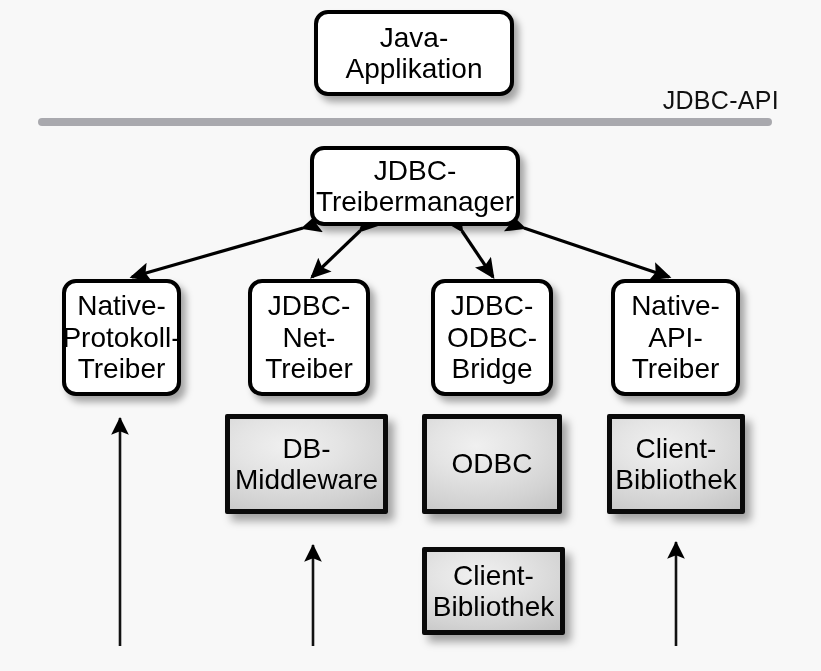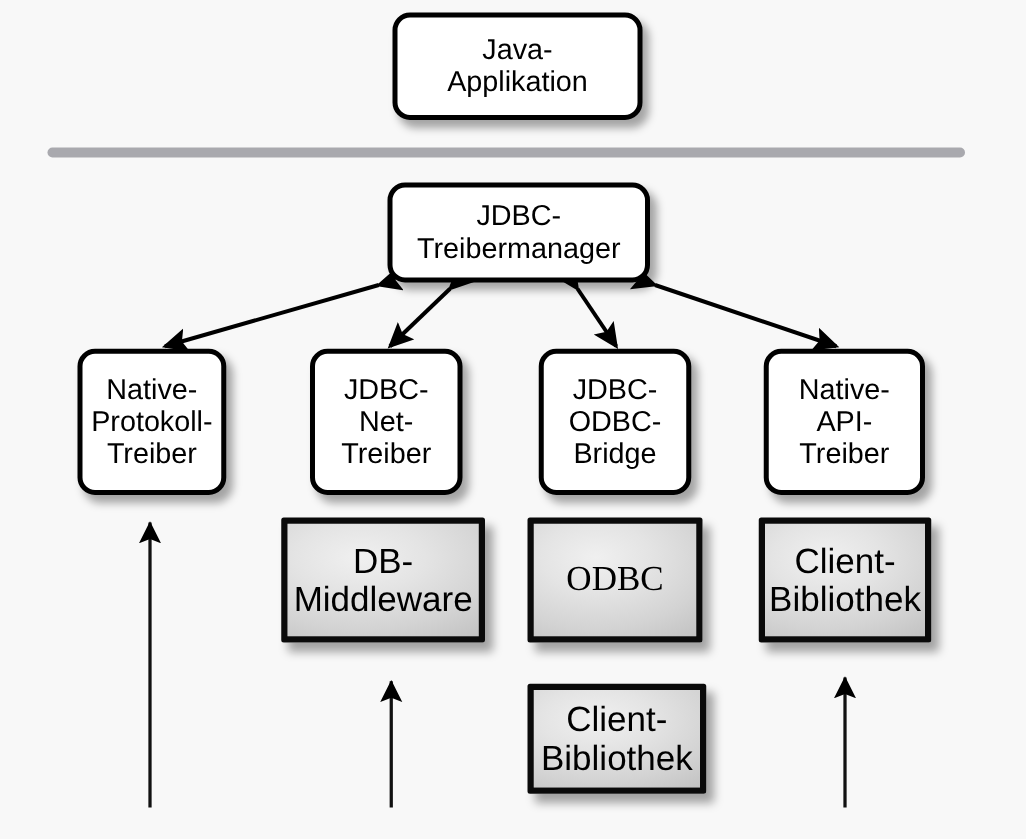--- a/index.html
+++ b/index.html
@@ -32,21 +32,21 @@
     line-height: 1.12;
     white-space: pre-line;
   }
 
   
   .rbox {
     background: #ffffff;
     border: 4px solid #000000;
     border-radius: 14px;
     box-shadow: 5px 6px 7px rgba(0,0,0,0.34);
-    font-size: 23px;
+    font-size: 28px;
   }
 
   
   .gbox {
     border: 5px solid #0a0a0a;
     border-radius: 2px;
     box-shadow: 6px 7px 8px rgba(0,0,0,0.35);
     font-size: 28px;
     background:
       radial-gradient(ellipse 120% 110% at 38% 30%,
@@ -74,20 +74,21 @@
     width: 821px;
     height: 671px;
     pointer-events: none;
   }
 </style>
 </head>
 <body>
 
 <div id="stage">
 
+  <div id="api-label" style="right:42px; top:86px;">JDBC-API</div>
 
   <div id="api-bar" style="left:38px; top:118px; width:734px; height:8px;"></div>
 
   <svg id="arrows" viewBox="0 0 821 671" xmlns="http://www.w3.org/2000/svg">
     <defs>
       <marker id="ah" markerWidth="7" markerHeight="7" refX="5.6" refY="3" orient="auto" markerUnits="strokeWidth">
         <path d="M0,0 L6.4,3 L0,6 L1.2,3 Z" fill="#000"></path>
       </marker>
       <marker id="ahv" markerWidth="8" markerHeight="8" refX="6.4" refY="3.4" orient="auto" markerUnits="strokeWidth">
         <path d="M0,0 L6.8,3.4 L0,6.8 L1.3,3.4 Z" fill="#000"></path>
@@ -126,21 +127,21 @@
 ODBC-
 Bridge</div>
 
   <div class="node rbox" style="left:611px; top:279px; width:129px; height:117px;">Native-
 API-
 Treiber</div>
 
   <div class="node gbox" style="left:225px; top:414px; width:163px; height:100px;">DB-
 Middleware</div>
 
-  <div class="node gbox" style="left:422px; top:414px; width:140px; height:100px;font-family:Liberation Serif, serif;">ODBC</div>
+  <div class="node gbox" style="left:422px; top:414px; width:140px; height:100px;">ODBC</div>
 
   <div class="node gbox" style="left:607px; top:414px; width:138px; height:100px;">Client-
 Bibliothek</div>
 
   <div class="node gbox" style="left:422px; top:547px; width:143px; height:88px;">Client-
 Bibliothek</div>
 
 </div>
 
 </body></html>

